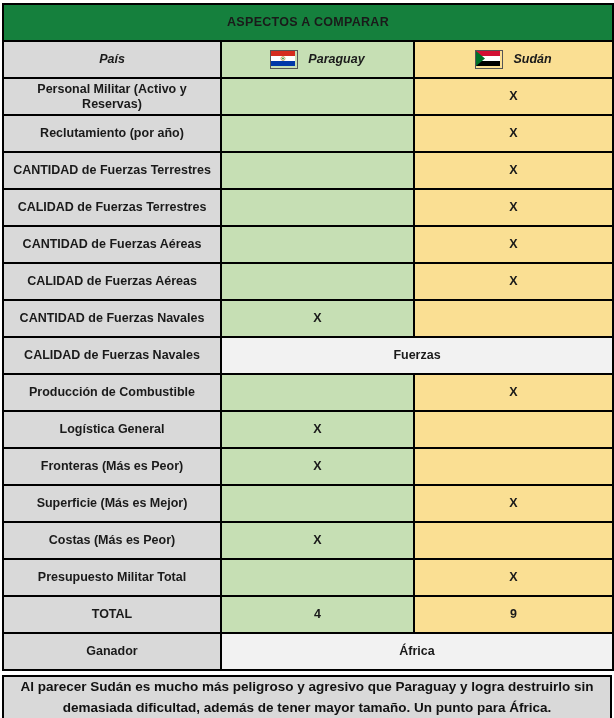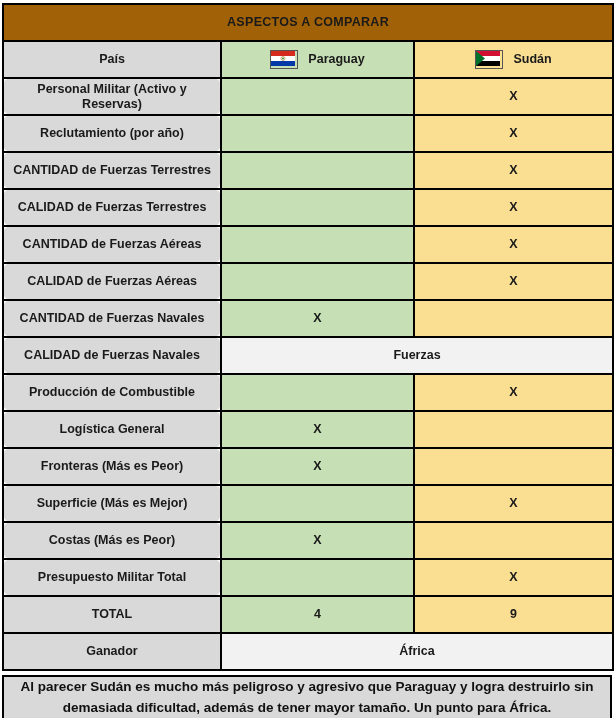--- a/index.html
+++ b/index.html
@@ -41,29 +41,29 @@
     line-height: 1.15;
     height: 35px;
   }
 
   col.c-label { width: 218px; }
   col.c-a     { width: 193px; }
   col.c-b     { width: 199px; }
 
   
   .row-title td {
-    background: #a16207;
+    background: #15803d;
     height: 35px;
     font-size: 15px;
     font-weight: bold;
     letter-spacing: 0.3px;
   }
 
   
-  .row-countries td { height: 36px; }
+  .row-countries td { height: 36px; font-style: italic; }
   .cell-label  { background: #d9d9d9; }
   .cell-green  { background: #c6dfb4; margin-left: 20px; }
   .cell-yellow { background: #fadf93; }
 
   .country-cell {
     font-size: 15px;
     font-weight: bold;
   }
   .country-inner {
     display: flex;
@@ -80,21 +80,20 @@
     border: 1px solid #555;
     display: block;
     flex: 0 0 auto;
   }
   .flag svg { display: block; }
 
   
   .lbl {
     font-size: 12.5px;
     font-weight: bold;
-    border-radius: 8px;
   }
   .lbl-light {
     font-size: 12.5px;
     font-weight: normal;
     color: #3a3a3a;
   }
 
   .mark {
     font-size: 13px;
     font-weight: bold;

